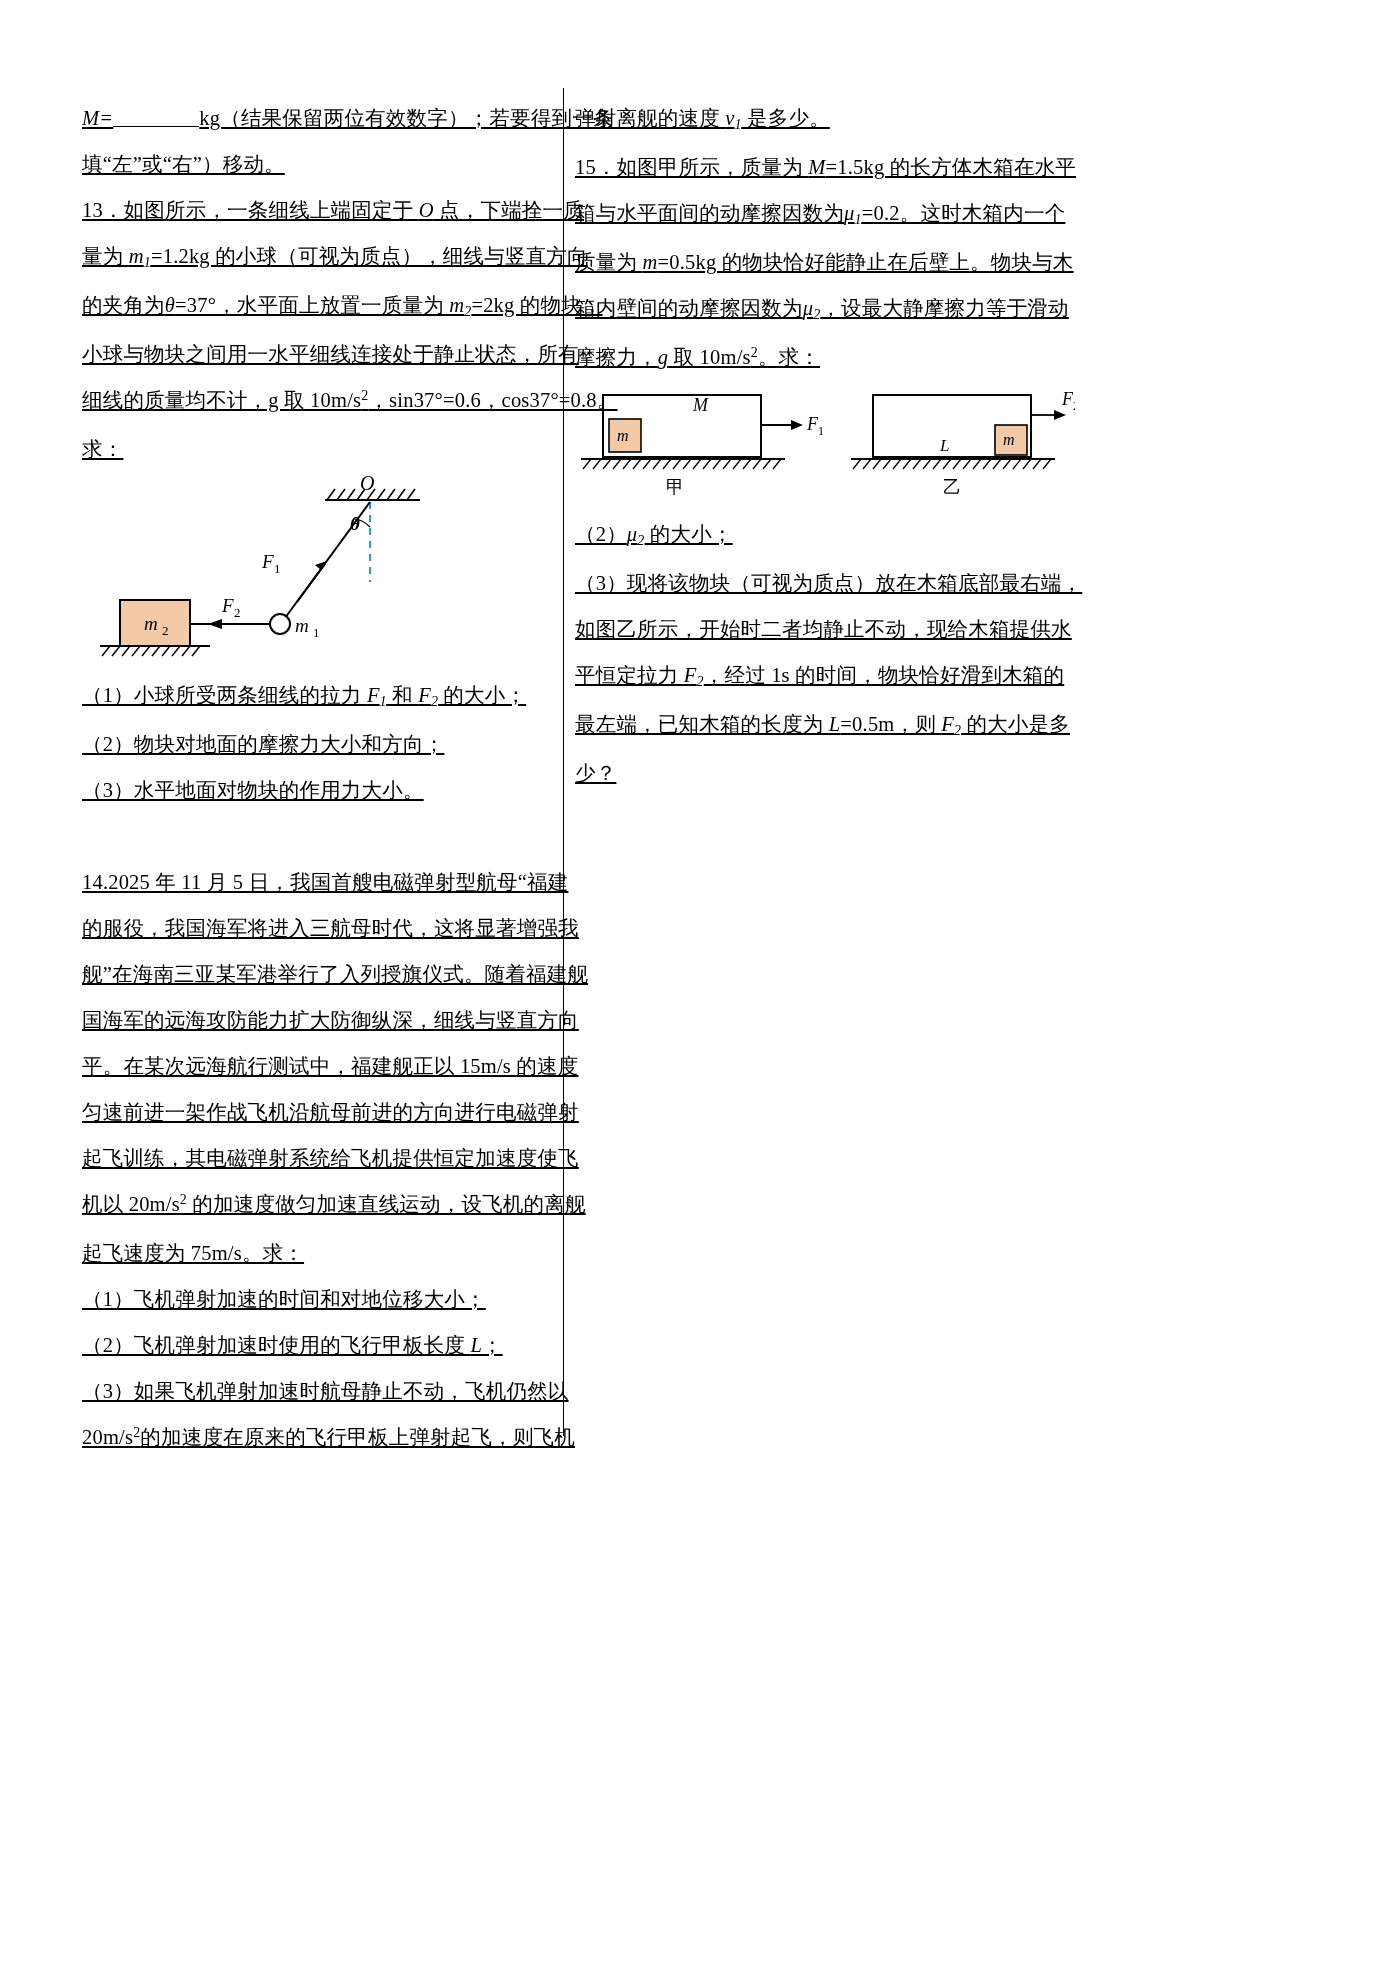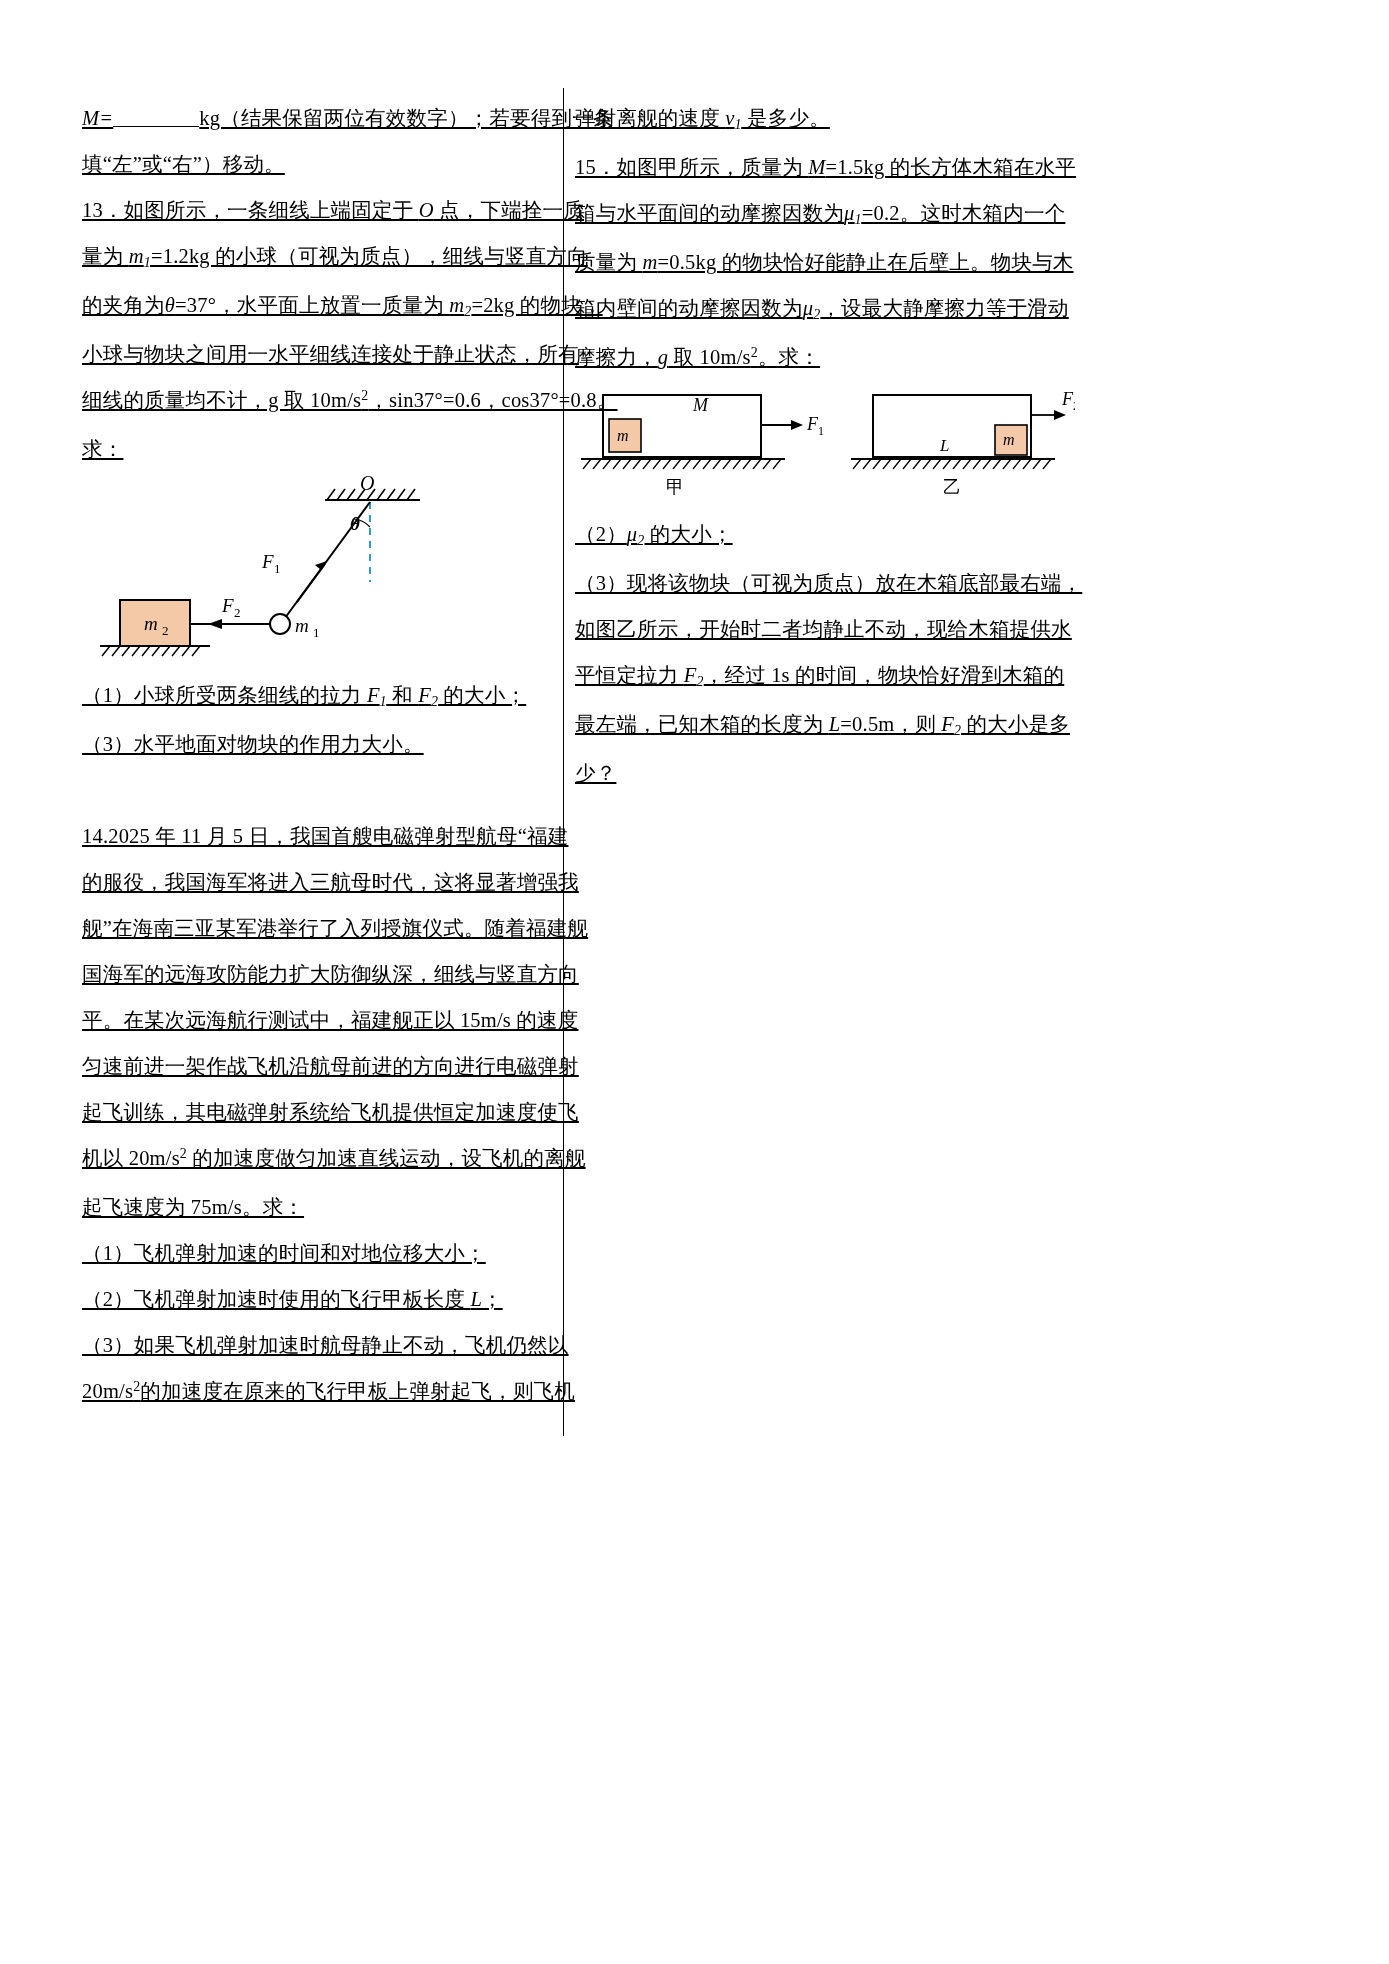--- a/index.html
+++ b/index.html
@@ -158,20 +158,21 @@
           <line x1="70" y1="184" x2="78" y2="174"></line>
           <line x1="80" y1="184" x2="88" y2="174"></line>
           <line x1="90" y1="184" x2="98" y2="174"></line>
           <line x1="100" y1="184" x2="108" y2="174"></line>
           <line x1="110" y1="184" x2="118" y2="174"></line>
         </g>
       </svg>
     </div>
 
     <div class="line">（1）小球所受两条细线的拉力 <i class="mv">F<sub>1</sub></i> 和 <i class="mv">F<sub>2</sub></i> 的大小；</div>
+    <div class="line">（2）物块对地面的摩擦力大小和方向；</div>
     <div class="line">（3）水平地面对物块的作用力大小。</div>
 
     <div class="blank-gap"></div>
 
     <div class="line">14.2025 年 11 月 5 日，我国首艘电磁弹射型航母“福建</div>
     <div class="line">的服役，我国海军将进入三航母时代，这将显著增强我</div>
     <div class="line">舰”在海南三亚某军港举行了入列授旗仪式。随着福建舰</div>
     <div class="line">国海军的远海攻防能力扩大防御纵深，细线与竖直方向</div>
     <div class="line">平。在某次远海航行测试中，福建舰正以 15m/s 的速度</div>
     <div class="line">匀速前进一架作战飞机沿航母前进的方向进行电磁弹射</div>

